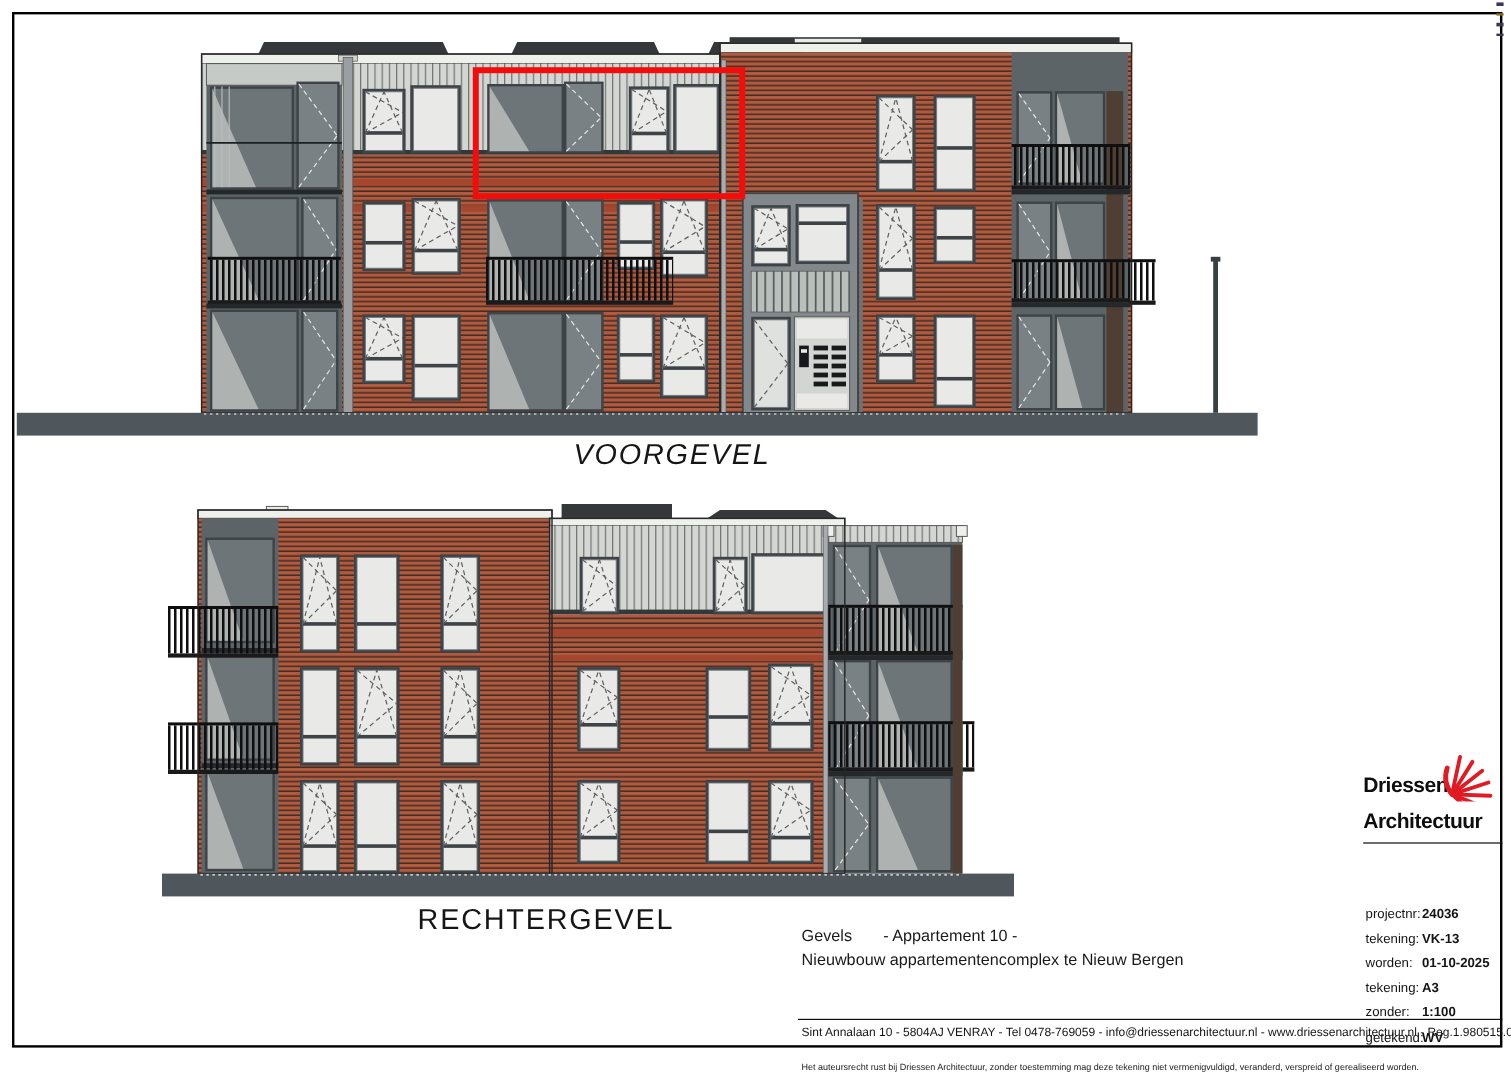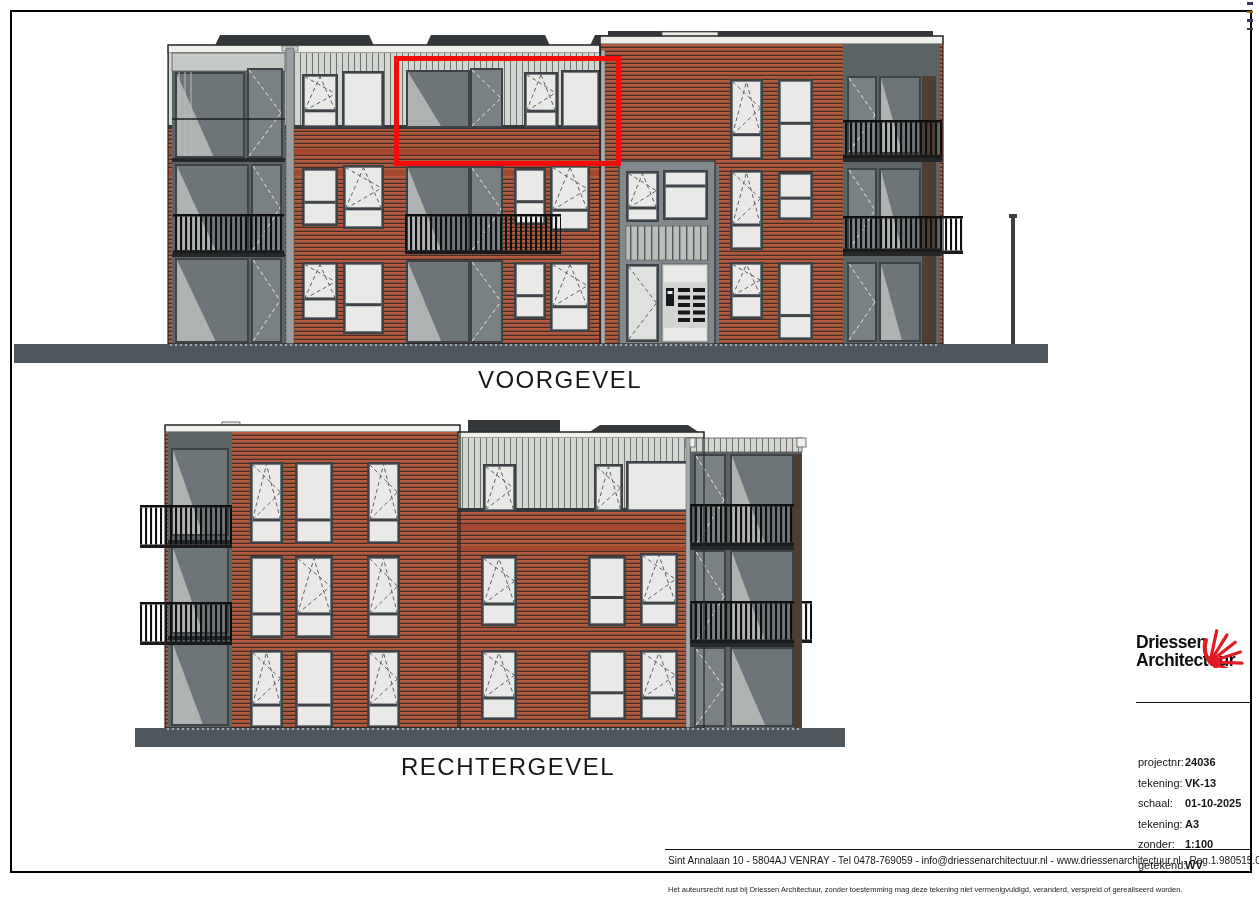--- a/index.html
+++ b/index.html
@@ -2,28 +2,28 @@
 <html><head>
 <meta charset="utf-8">
 <style>
   html,body{margin:0;padding:0;background:#fff;}
   body{width:1259px;height:900px;position:relative;overflow:hidden;
        font-family:"Liberation Sans", sans-serif;color:#111;}
   #sheet-frame{position:absolute;left:10px;top:10px;width:1242px;height:863px;
        border:2px solid #000;box-sizing:border-box;background:#fff;}
   #drawing-layer{position:absolute;left:0;top:0;width:1259px;height:900px;}
   .elev-label{position:absolute;font-size:24px;letter-spacing:1.5px;color:#161616;}
-  #label-voorgevel{left:400px;top:366px;width:320px;text-align:center;}
-  #label-rechtergevel{left:295px;top:753px;width:320px;text-align:right;}
+  #label-voorgevel{left:400px;top:366px;width:320px;text-align:center;font-style:italic;}
+  #label-rechtergevel{left:295px;top:753px;width:320px;text-align:center;}
   #apt-highlight{position:absolute;left:394px;top:56px;width:227px;height:110px;
        border:5px solid #f20d0d;box-sizing:border-box;}
   #drawing-info{position:absolute;left:668px;top:772px;font-size:13.5px;color:#1a1a1a;}
   #drawing-info .row1{display:flex;gap:26px;margin-bottom:5px;}
   #title-block{position:absolute;left:1136px;top:633px;width:118px;}
-  .logo-text{font-weight:bold;font-size:17.5px;line-height:18px;letter-spacing:-0.4px;color:#0e0e0e;}
+  .logo-text{font-weight:bold;font-size:17.5px;line-height:18px;letter-spacing:-0.4px;color:#0e0e0e;margin-top:12px;}
   #logo-fan{position:absolute;left:1198px;top:626px;}
   #logo-sep{position:absolute;left:1136px;top:702px;width:116px;border-top:1.6px solid #0e0e0e;height:0;}
   #field-rows{position:absolute;left:1138px;top:756px;font-size:11px;color:#141414;}
   .frow{display:flex;margin-bottom:8.6px;}
   .flabel{width:47px;}
   .fvalue{white-space:nowrap;font-weight:bold;}
   #address-sep{position:absolute;left:665px;top:849px;width:587px;border-top:1.5px solid #0e0e0e;height:0;}
   #address-line{position:absolute;left:668px;top:855px;width:584px;font-size:10px;
        white-space:nowrap;color:#141414;}
   #copyright-line{position:absolute;left:668px;top:885px;font-size:7.5px;color:#222;}
@@ -461,20 +461,25 @@
       <line x1="167" y1="729" x2="800" y2="729" stroke="#ffffff" stroke-width="1" stroke-dasharray="2,3"></line>
     </svg>
 </div>
 
 <div id="apt-highlight"></div>
 
 <div id="label-voorgevel" class="elev-label">VOORGEVEL</div>
 <div id="label-rechtergevel" class="elev-label">RECHTERGEVEL</div>
 
 <div id="drawing-info">
+  <div class="row1">
+    <span>Gevels</span>
+    <span>- Appartement 10 -</span>
+  </div>
+  <div class="row2">Nieuwbouw appartementencomplex te Nieuw Bergen</div>
 </div>
 
 <div id="title-block">
   <div class="logo-text">Driessen</div>
   <div class="logo-text">Architectuur</div>
 </div>
 <svg id="logo-fan" width="56" height="42" viewBox="0 0 56 42">
     <line x1="12" y1="36" x2="18.7" y2="4.7" stroke="#e01b24" stroke-width="3.2" stroke-linecap="round"></line>
     <line x1="12" y1="36" x2="29.0" y2="8.9" stroke="#e01b24" stroke-width="3.2" stroke-linecap="round"></line>
     <line x1="12" y1="36" x2="37.2" y2="16.3" stroke="#e01b24" stroke-width="3.2" stroke-linecap="round"></line>
@@ -488,21 +493,21 @@
 <div id="field-rows">
   <div class="frow">
     <span class="flabel">projectnr:</span>
     <span class="fvalue">24036</span>
   </div>
   <div class="frow">
     <span class="flabel">tekening:</span>
     <span class="fvalue">VK-13</span>
   </div>
   <div class="frow">
-    <span class="flabel">schaal:</span>
+    <span class="flabel">worden:</span>
     <span class="fvalue">01-10-2025</span>
   </div>
   <div class="frow">
     <span class="flabel">tekening:</span>
     <span class="fvalue">A3</span>
   </div>
   <div class="frow">
     <span class="flabel">zonder:</span>
     <span class="fvalue">1:100</span>
   </div>

